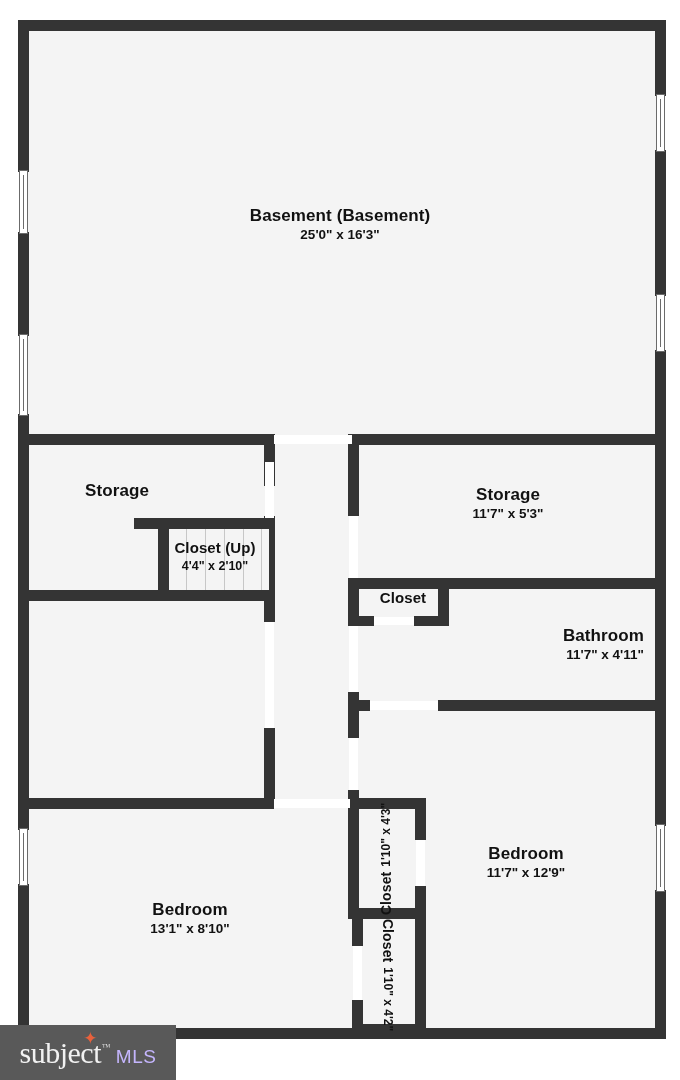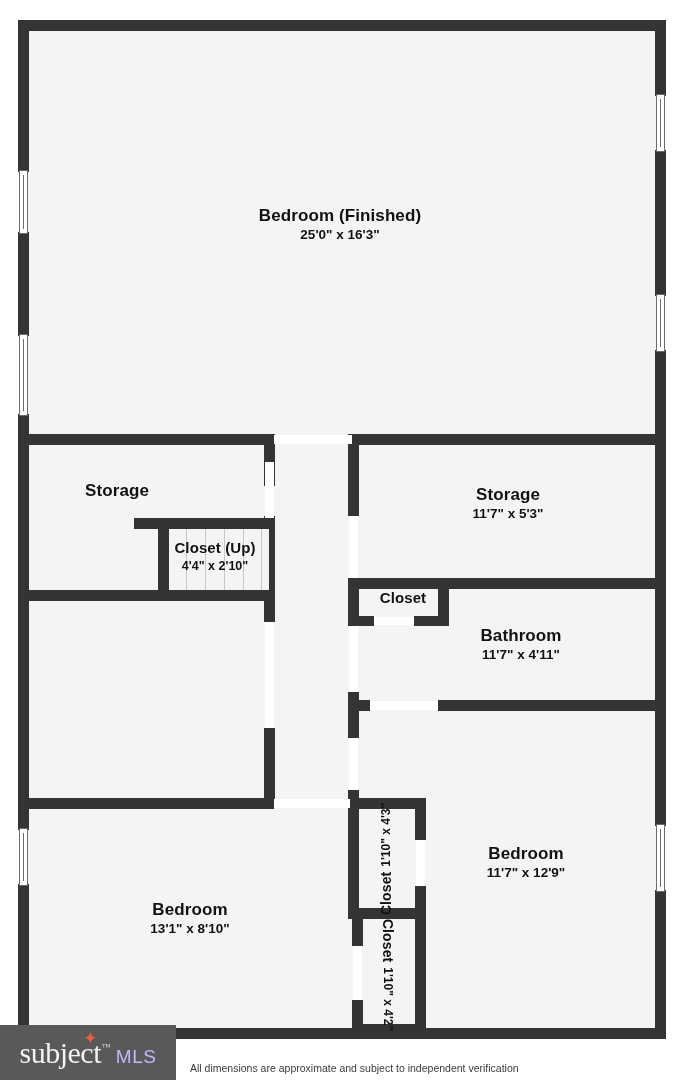--- a/index.html
+++ b/index.html
@@ -267,21 +267,21 @@
 
   <div class="stairs-fill" style="left:169px; top:529px; width:100px; height:61px;">
     <div class="tread" style="left:17px;"></div>
     <div class="tread" style="left:36px;"></div>
     <div class="tread" style="left:55px;"></div>
     <div class="tread" style="left:74px;"></div>
     <div class="tread" style="left:92px;"></div>
   </div>
 
   <div class="label" style="left:0px; top:206px; width:680px;">
-    <span class="nm">Bedroom (Finished)</span>
+    <span class="nm">Basement (Basement)</span>
     <span class="dim">25'0" x 16'3"</span>
   </div>
 
   <div class="label" style="left:22px; top:481px; width:190px;">
     <span class="nm">Storage</span>
     <span class="dim"></span>
   </div>
 
   <div class="label small" style="left:150px; top:540px; width:130px;">
     <span class="nm">Closet (Up)</span>
@@ -292,21 +292,21 @@
   <div class="label" style="left:380px; top:485px; width:256px;">
     <span class="nm">Storage</span>
     <span class="dim">11'7" x 5'3"</span>
   </div>
 
   <div class="label small" style="left:358px; top:590px; width:90px;">
     <span class="nm">Closet</span>
     <span class="dim"></span>
   </div>
 
-  <div class="label" style="left:398px; top:626px; width:246px;">
+  <div class="label" style="left:398px; top:626px; width:246px;text-align:right;">
     <span class="nm">Bathroom</span>
     <span class="dim">11'7" x 4'11"</span>
   </div>
 
   <div class="label" style="left:60px; top:900px; width:260px;">
     <span class="nm">Bedroom</span>
     <span class="dim">13'1" x 8'10"</span>
   </div>
 
   <div class="label" style="left:410px; top:844px; width:232px;">
@@ -328,15 +328,14 @@
     <div id="wm-inner">
       <span id="wm-bright">
         <span>subject</span>
         <span id="wm-star">✦</span>
       </span>
       <span id="wm-tm">™</span>
       <span id="wm-mls">MLS</span>
     </div>
   </div>
 
-  <div id="disclaimer">All dimensions are approximate and subject to independent verification</div>
 
 </div>
 
 </body></html>

